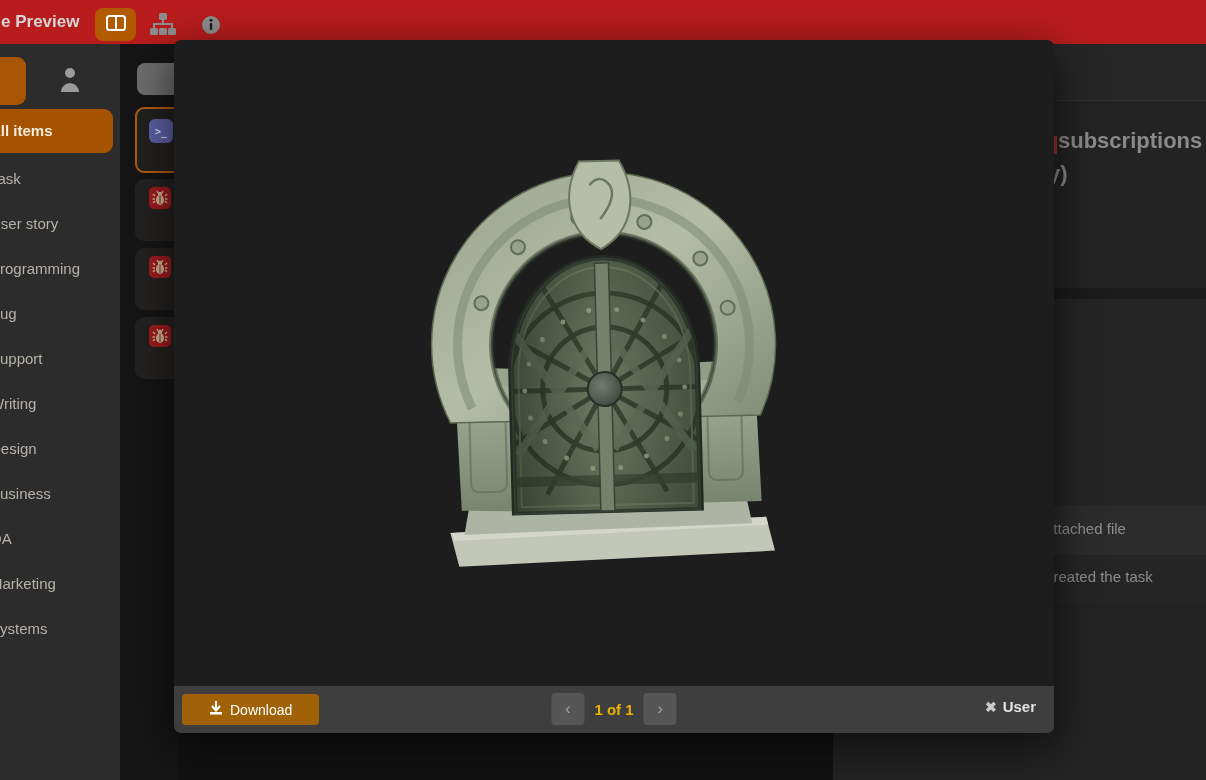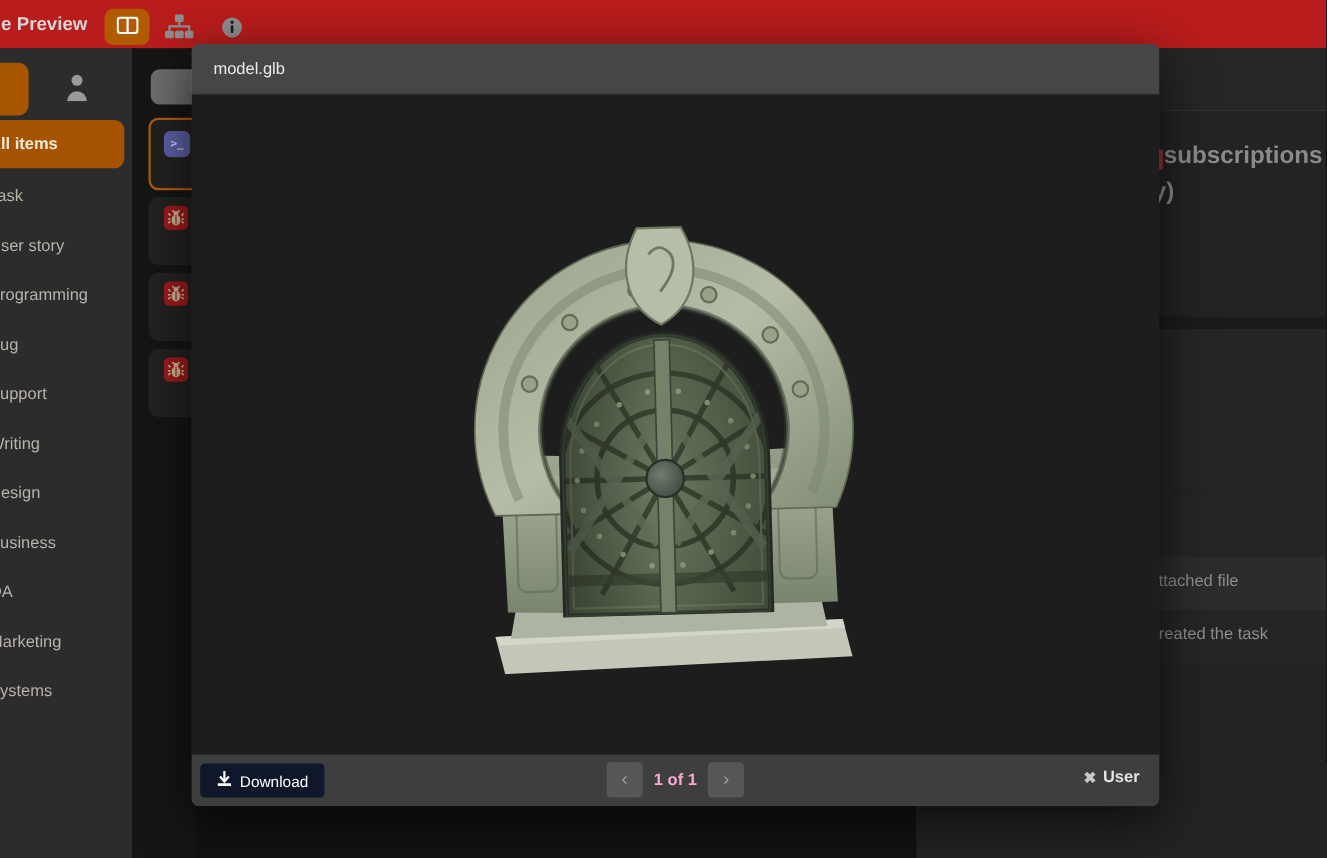--- a/index.html
+++ b/index.html
@@ -52,26 +52,26 @@
   .rp-a2{left:1046px;top:568px;}
 
   
   .modal{position:absolute;left:174px;top:40px;width:880px;height:693px;z-index:10;border-radius:7px;overflow:hidden;
          display:flex;flex-direction:column;box-shadow:0 12px 45px rgba(0,0,0,.65);}
   .modal-header{flex:0 0 45px;background:#464646;border-bottom:1px solid #383838;}
   .modal-title{padding-left:20px;line-height:45px;font-size:15px;color:#eaeaea;}
   .modal-body{flex:1;background:#1d1d1d;position:relative;}
   .viewer-svg{position:absolute;left:234px;top:117px;cursor:grab;}
   .modal-footer{flex:0 0 47px;background:#3e3e3e;position:relative;}
-  .download-btn{position:absolute;left:8px;top:8px;height:31px;padding:0 15px;background:#0f172a;border:0;border-radius:4px;
+  .download-btn{position:absolute;left:8px;top:8px;height:31px;padding:0 27px;background:#a16207;border:0;border-radius:4px;
         color:#fff;font-size:14px;font-family:"Liberation Sans",sans-serif;display:flex;align-items:center;gap:7px;cursor:pointer;}
   .pager{position:absolute;left:50%;top:7px;transform:translateX(-50%);display:flex;align-items:center;gap:10px;}
   .pager-btn{width:33px;height:32px;background:#565656;border:0;border-radius:4px;color:#9f9f9f;font-size:17px;
         display:flex;align-items:center;justify-content:center;cursor:pointer;padding:0;}
-  .pager-label{color:#f9a8d4;font-size:15px;font-weight:700;}
+  .pager-label{color:#eab308;font-size:15px;font-weight:700;}
   .close-btn{position:absolute;right:18px;top:12px;background:none;border:0;padding:0;cursor:pointer;
         color:#e3e3e3;font-size:15px;font-weight:700;font-family:"Liberation Sans",sans-serif;
         display:flex;align-items:center;gap:6px;}
   .close-x{color:#c9c9c9;font-size:14px;}
 </style>
 </head>
 <body>
 
 <div class="stage">
 
@@ -187,23 +187,20 @@
     <div class="rb-rowA"></div>
     <div class="rb-rowB"></div>
   </div>
   <div class="red-sliver"></div>
   <div class="rp-heading rp-h1">subscriptions (i</div>
   <div class="rp-heading rp-h2">y)</div>
   <div class="rp-act rp-a1">attached file</div>
   <div class="rp-act rp-a2">created the task</div>
 
   <div class="modal">
-    <div class="modal-header">
-      <div class="modal-title">model.glb</div>
-    </div>
 
     <div class="modal-body">
       <svg class="viewer-svg" width="392" height="410" viewBox="0 0 392 410">
         <defs>
           <linearGradient id="stoneV" x1="0" y1="0" x2="0" y2="1">
             <stop offset="0" stop-color="#aab29c"></stop>
               <stop offset="1" stop-color="#79846e"></stop>
           </linearGradient>
           <linearGradient id="ringG" x1="0" y1="0" x2="1" y2="1">
             <stop offset="0" stop-color="#9aa38d"></stop>

